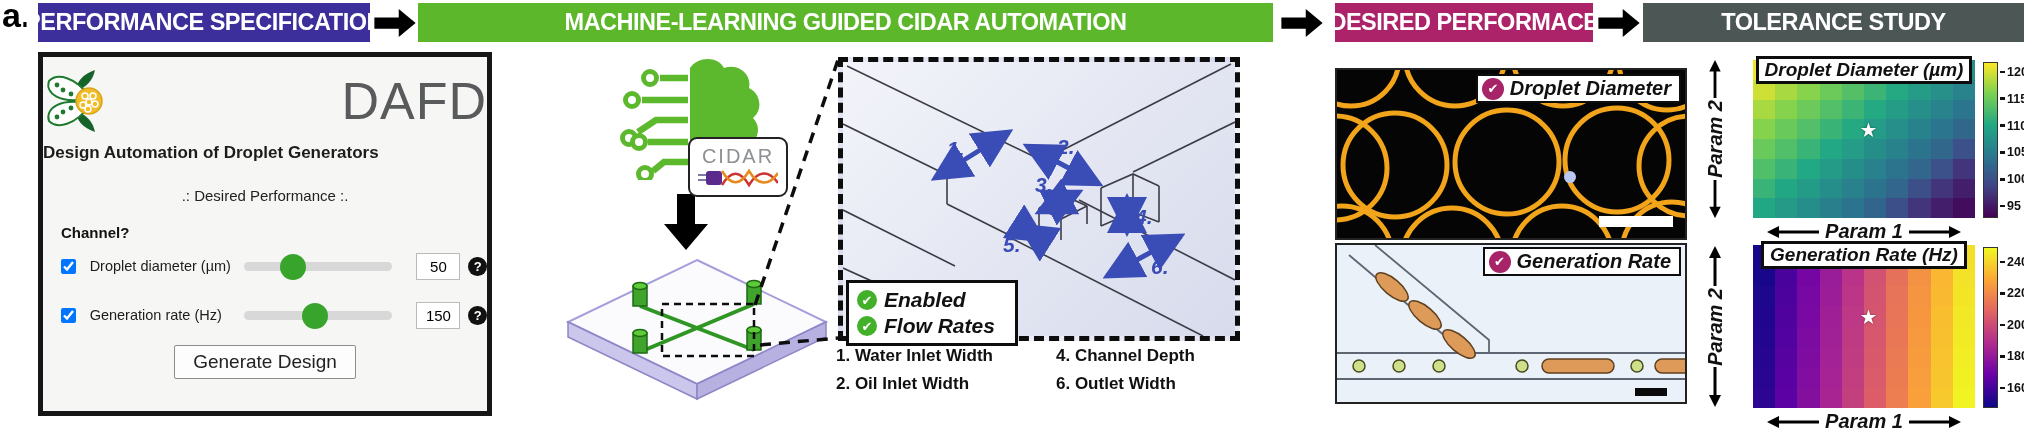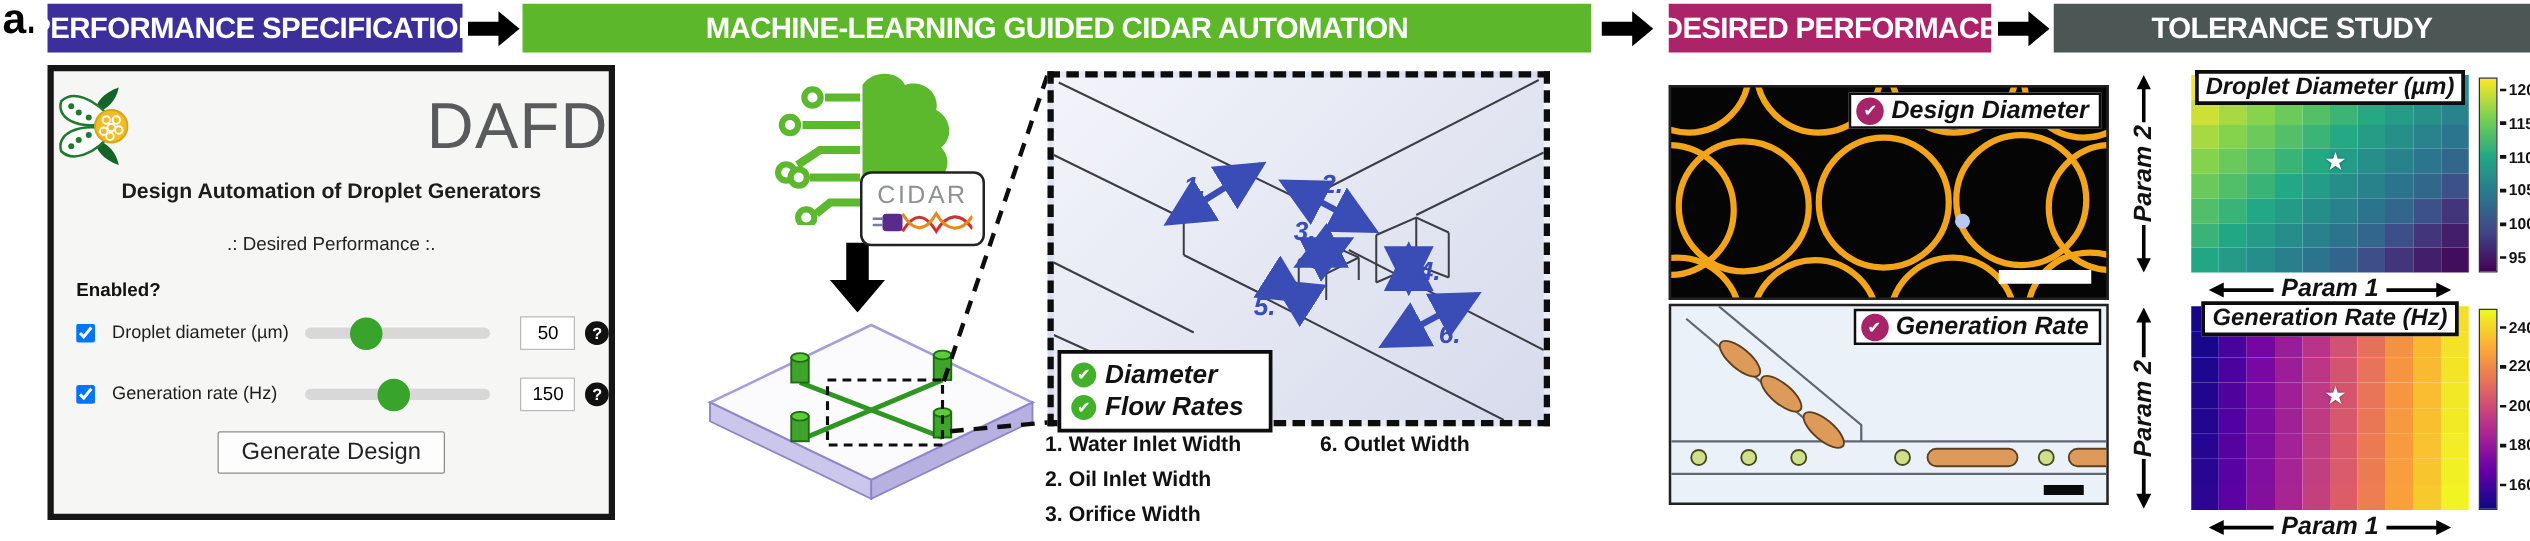--- a/index.html
+++ b/index.html
@@ -9,21 +9,21 @@
   
   .hdr{position:absolute;top:3px;height:39px;display:flex;align-items:center;justify-content:center;
     color:#fff;font-weight:700;font-size:23.5px;letter-spacing:-0.5px;white-space:nowrap;}
   #fig-label{position:absolute;left:2px;top:-4px;font-size:34px;font-weight:700;color:#000;}
   .harrow{position:absolute;top:8px;width:42px;height:30px;}
   
   #dafd-box{position:absolute;left:38px;top:52px;width:454px;height:364px;border:5px solid #161616;
     background:#f6f6f4;box-sizing:border-box;}
   .logo-row{display:flex;align-items:center;justify-content:space-between;margin-top:10px;height:68px;}
   .dafd-word{font-size:52px;color:#595a5c;letter-spacing:1px;line-height:1;margin-left:-6px;}
-  .dafd-sub{text-align:center;font-size:17px;font-weight:700;margin-top:8px;color:#1c1c1c;}
+  .dafd-sub{font-size:17px;font-weight:700;margin-top:8px;color:#1c1c1c;}
   .dafd-section{text-align:center;font-size:15px;margin-top:24px;color:#222;}
   .enabled{font-size:15px;font-weight:700;margin:20px 0 0 18px;}
   .ctrl-row{display:flex;align-items:center;margin-left:18px;margin-top:12px;}
   .ctrl-row.second{margin-top:22px;}
   .ctrl-check{width:15px;height:15px;margin:0;}
   .ctrl-label{width:148px;font-size:14.5px;margin-left:14px;line-height:1.35;color:#1d1d1d;}
   .slider{position:relative;width:152px;height:26px;margin-left:10px;}
   .slider-track{position:absolute;left:0;right:0;top:8px;height:9px;background:#d8d8d8;border-radius:5px;}
   .slider-handle{position:absolute;top:13px;width:26px;height:26px;border-radius:50%;
     background:#38a42c;transform:translate(-50%,-50%);}
@@ -118,21 +118,21 @@
         <circle cx="50" cy="28" r="3" fill="none" stroke="#fff" stroke-width="1.5"></circle>
         <circle cx="46" cy="34" r="3" fill="none" stroke="#fff" stroke-width="1.5"></circle>
         <circle cx="40" cy="37" r="3" fill="none" stroke="#fff" stroke-width="1.5"></circle>
         <circle cx="52" cy="36" r="3" fill="none" stroke="#fff" stroke-width="1.5"></circle>
         <circle cx="45" cy="41" r="3" fill="none" stroke="#fff" stroke-width="1.5"></circle>
       </svg>
       <span class="dafd-word">DAFD</span>
     </div>
     <div class="dafd-sub">Design Automation of Droplet Generators</div>
     <div class="dafd-section">.: Desired Performance :.</div>
-    <div class="enabled">Enabled?</div>
+    <div class="enabled">Channel?</div>
 
     <div class="ctrl-row">
       <input class="ctrl-check" type="checkbox" checked="" style="">
       <div class="ctrl-label">Droplet diameter (µm)</div>
       <div class="slider">
         <div class="slider-track"></div>
         <div class="slider-handle" style="left: 33%;"></div>
       </div>
       <input class="val-box" value="50" style="">
       <div class="help">?</div>
@@ -254,34 +254,34 @@
         <text x="292" y="162">4.</text>
         <text x="160" y="190">5.</text>
         <text x="308" y="212">6.</text>
       </g>
     </svg>
   </div>
 
   <div id="geo-box">
     <div class="geo-row">
       <div class="chk-circle">✔</div>
-      <div class="geo-text">Diameter</div>
+      <div class="geo-text">Enabled</div>
     </div>
     <div class="geo-row">
       <div class="chk-circle">✔</div>
       <div class="geo-text">Flow Rates</div>
     </div>
   </div>
 
   <div class="dim-col" style="left:836px;">
     <div>1. Water Inlet Width</div>
     <div>2. Oil Inlet Width</div>
-    <div>3. Orifice Width</div>
   </div>
   <div class="dim-col" style="left:1056px;">
+    <div>4. Channel Depth</div>
     <div>6. Outlet Width</div>
   </div>
 
   <div class="perf-img" id="img-droplets">
     <svg width="100%" height="100%" viewBox="0 0 348 168">
       <g fill="none" stroke="#f2a41a" stroke-width="5">
         <circle cx="14" cy="-12" r="48"></circle>
           <circle cx="118" cy="-14" r="50"></circle>
           <circle cx="226" cy="-14" r="50"></circle>
           <circle cx="330" cy="-8" r="48"></circle>
@@ -293,21 +293,21 @@
         <circle cx="5" cy="186" r="50"></circle>
           <circle cx="115" cy="188" r="50"></circle>
           <circle cx="225" cy="186" r="50"></circle>
           <circle cx="335" cy="182" r="50"></circle>
       </g>
       <circle cx="233" cy="107" r="6" fill="#b9c8f2"></circle>
       <rect x="262" y="146" width="74" height="11" fill="#fff"></rect>
     </svg>
     <div class="badge" style="top:4px;right:4px;">
       <div class="badge-circle">✔</div>
-      <div class="badge-text">Design Diameter</div>
+      <div class="badge-text">Droplet Diameter</div>
     </div>
   </div>
 
   <div class="perf-img" id="img-genrate">
     <svg width="100%" height="100%" viewBox="0 0 348 157">
       <g stroke="#5f6673" stroke-width="1.8" fill="none">
         <path d="M0,108 L348,108"></path>
           <path d="M0,134 L348,134"></path>
         <path d="M12,10 L128,108"></path>
           <path d="M38,0 L152,95 L152,108"></path>

